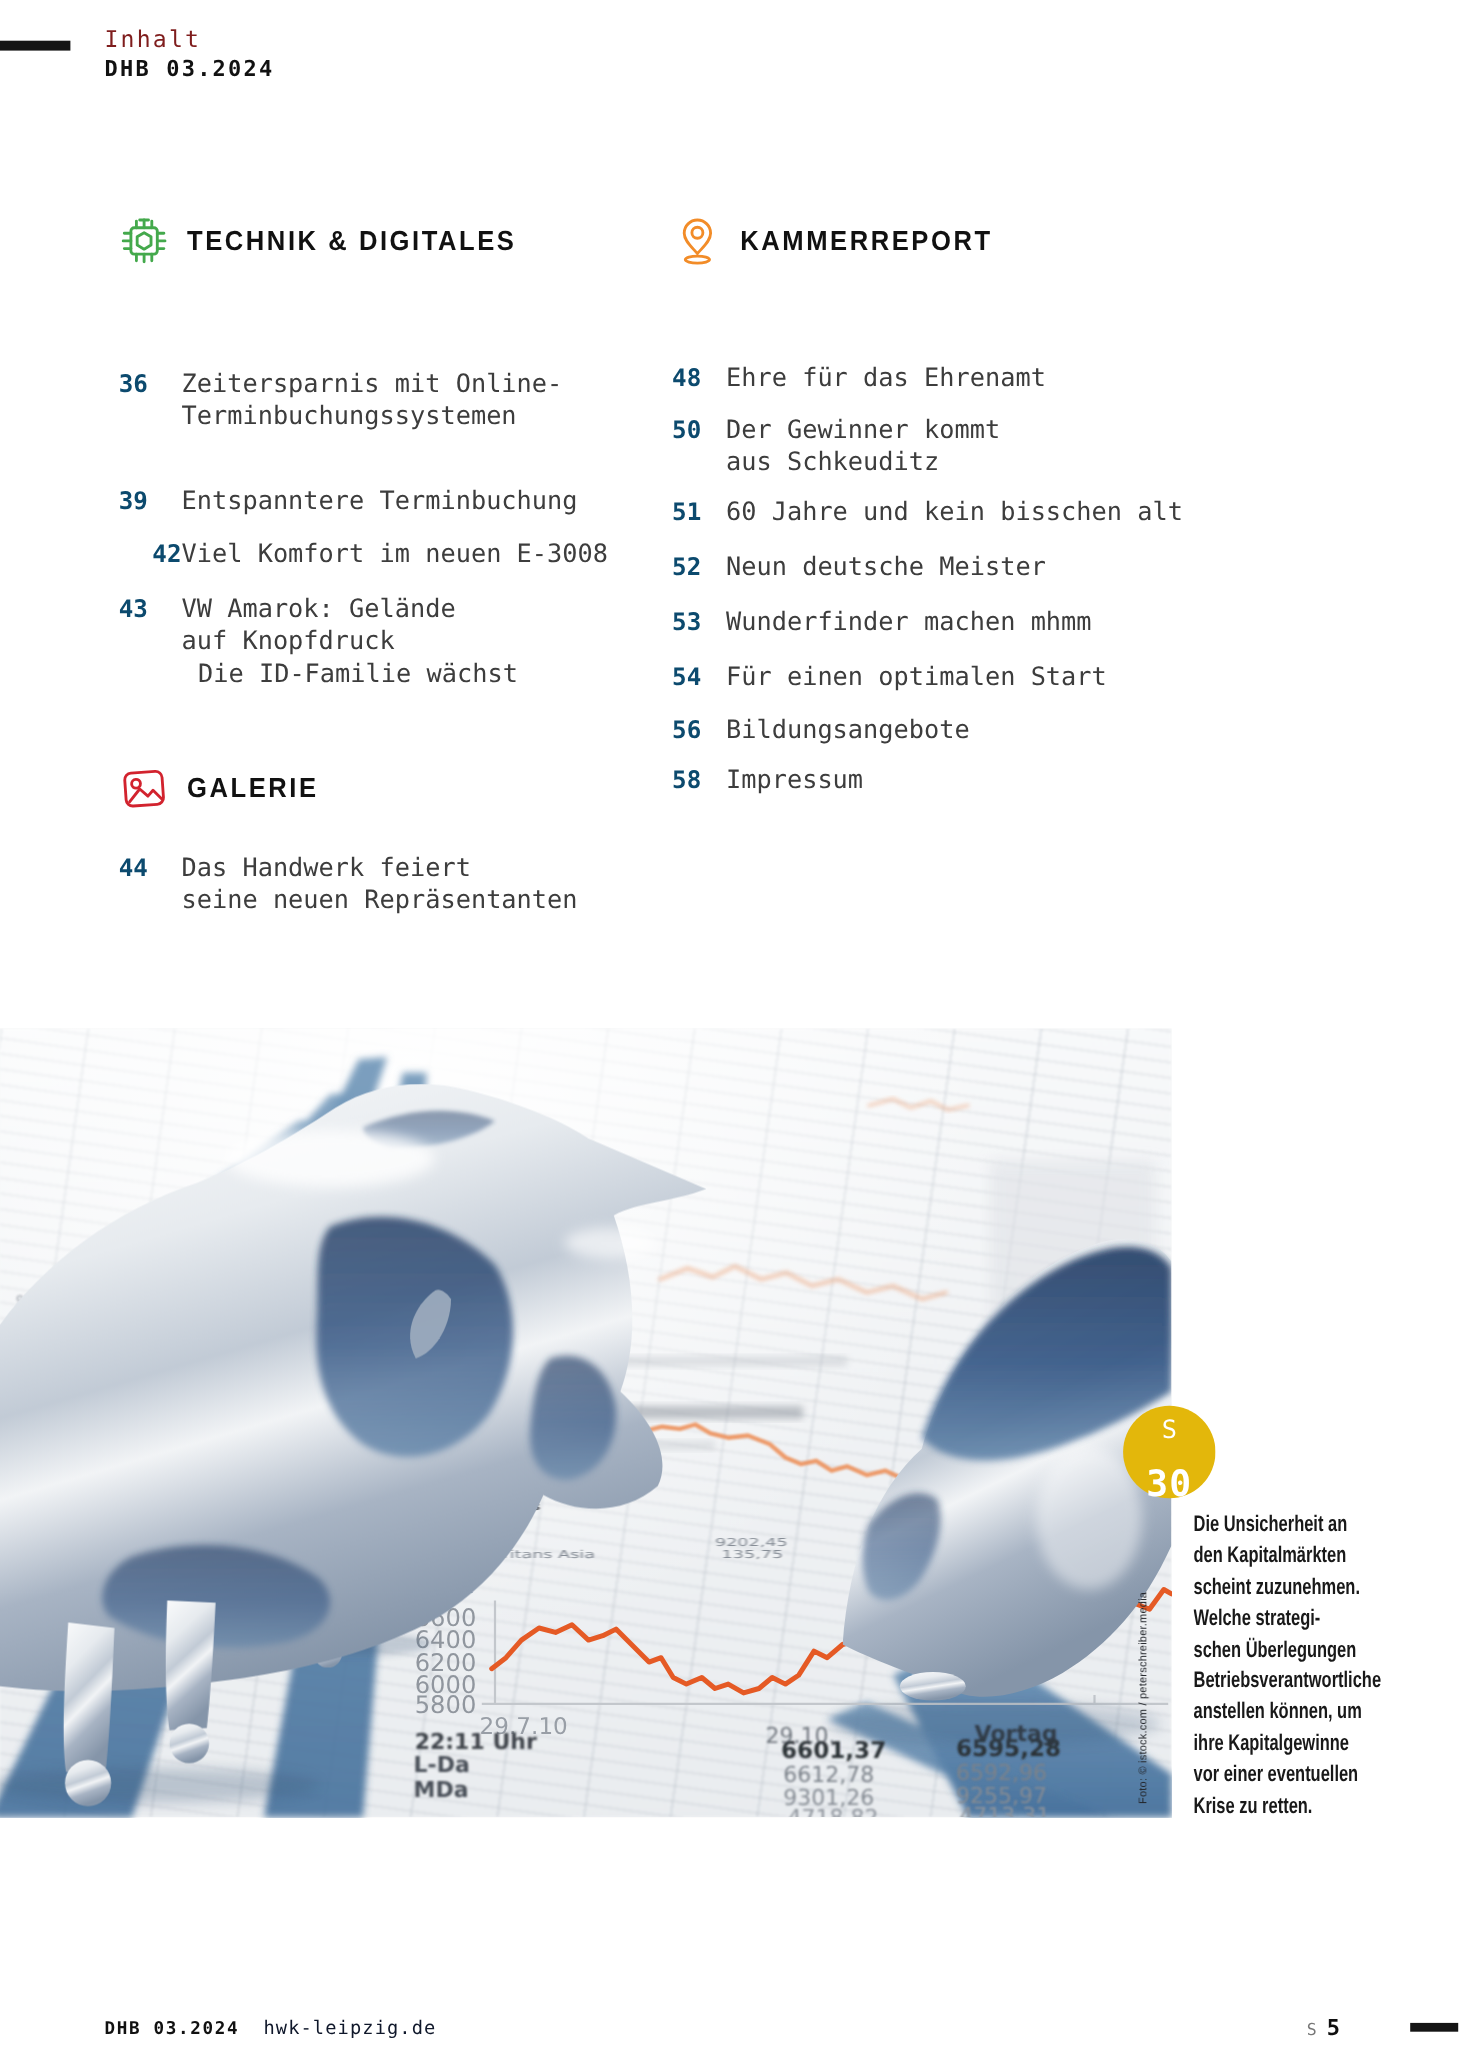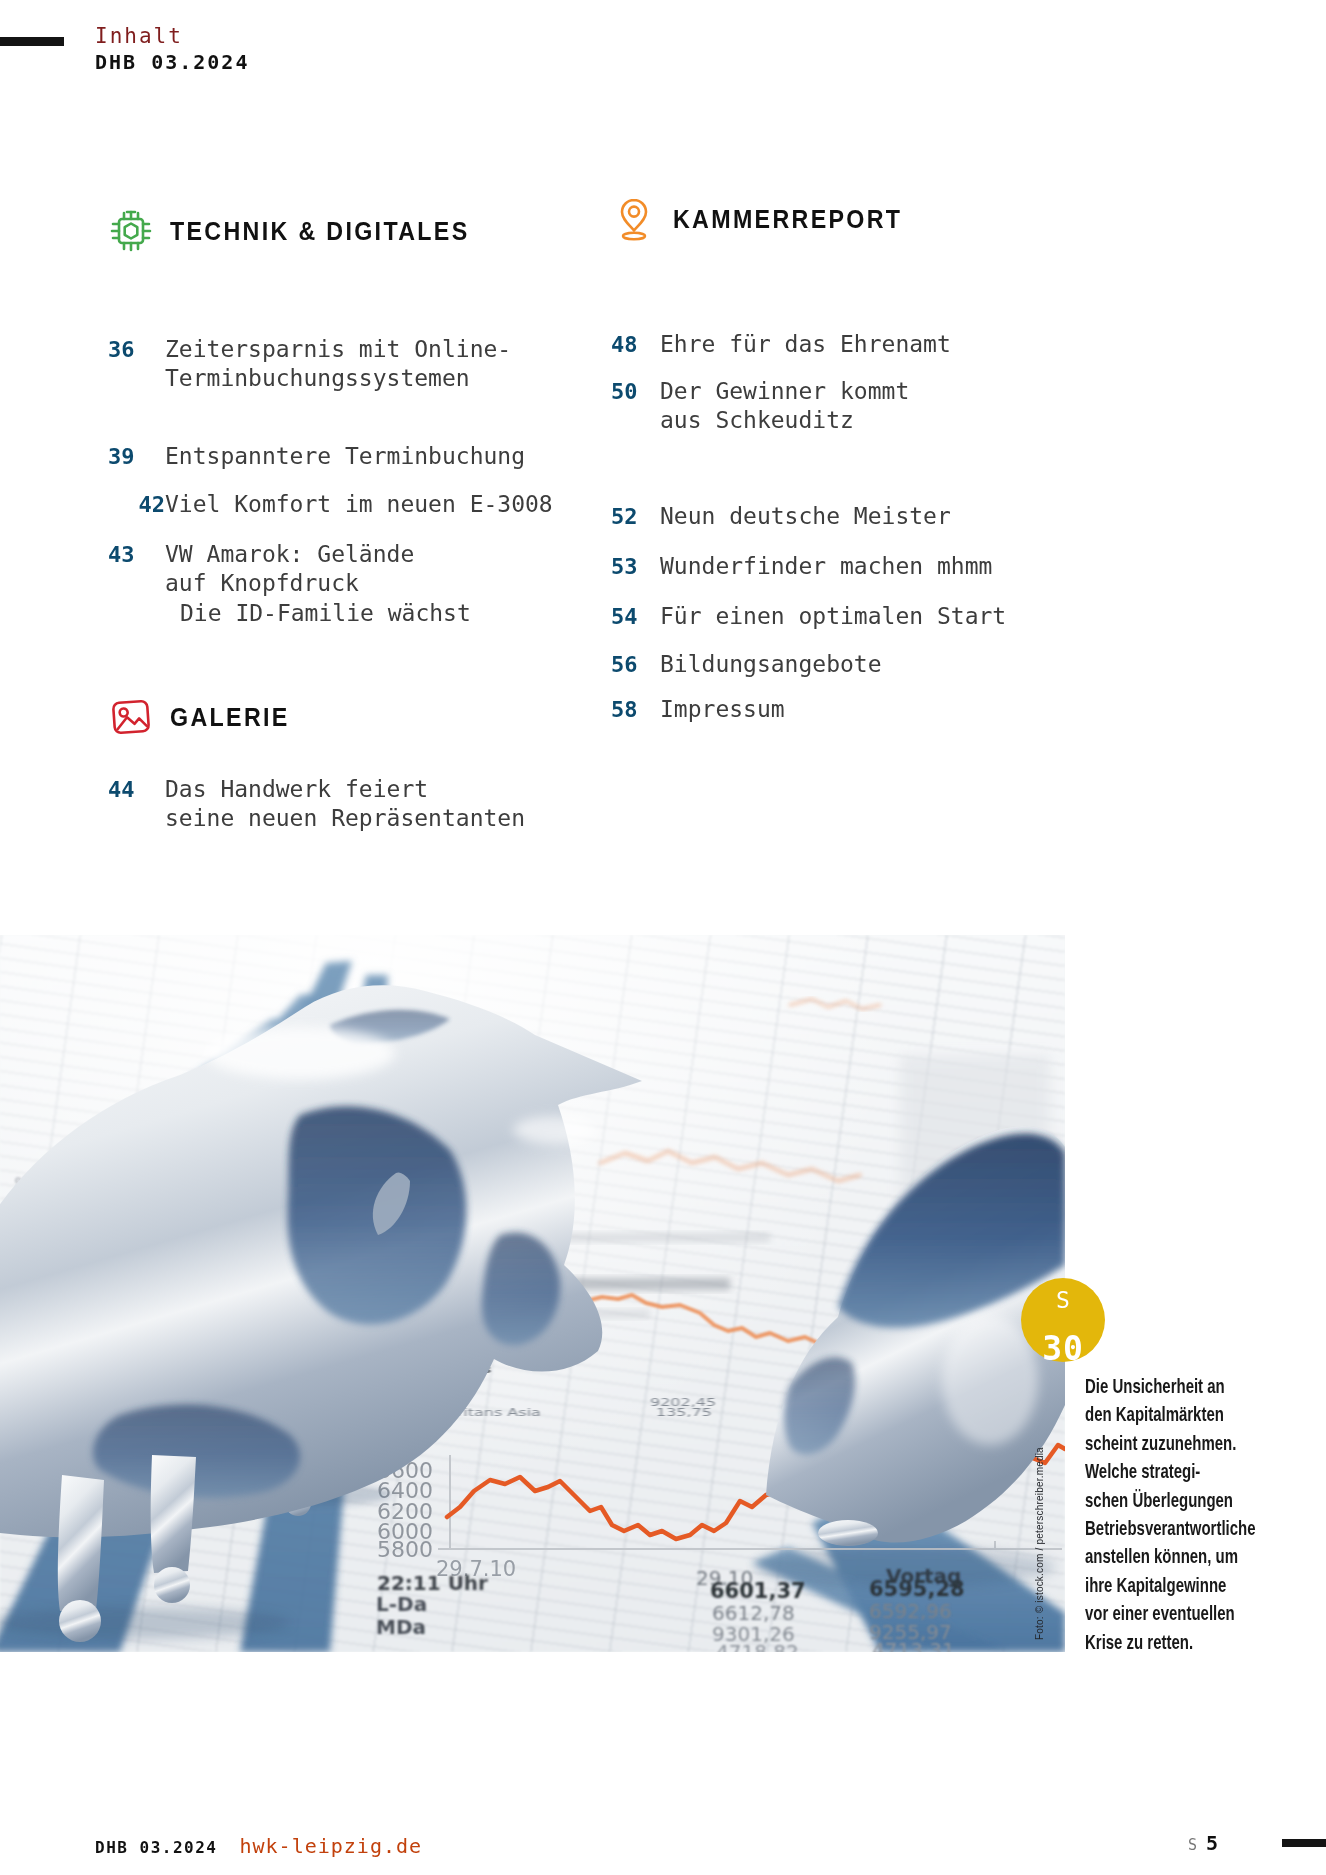--- a/index.html
+++ b/index.html
@@ -46,38 +46,38 @@
   .caption{position:absolute;left:1085px;top:1372px;width:245px;
            font-family:"Liberation Sans",sans-serif;font-weight:700;font-size:20.5px;
            line-height:28.4px;color:#191919;transform:scaleX(.73);transform-origin:0 0;}
   .caption span{display:block;white-space:nowrap;}
   .credit{position:absolute;left:1034px;top:1640px;transform:rotate(-90deg);transform-origin:0 0;
           font-family:"Liberation Sans",sans-serif;font-size:10px;letter-spacing:.2px;color:#22252a;white-space:nowrap;}
 
   
   .footer-left{position:absolute;left:95px;top:1834px;display:flex;align-items:baseline;gap:22px;}
   .footer-issue{font-size:16px;font-weight:bold;letter-spacing:1.5px;color:#111;}
-  .footer-site{font-size:20px;letter-spacing:1px;color:#c2410c;}
+  .footer-site{font-size:17px;letter-spacing:1px;color:#0f172a;}
   .footer-right{position:absolute;left:1188px;top:1831px;display:flex;align-items:baseline;gap:9px;}
   .footer-s{font-size:15px;color:#777;}
   .footer-num{font-size:20px;font-weight:bold;color:#0f0f0f;}
   .bar-bottom{position:absolute;left:1282px;top:1839px;width:44px;height:8px;background:#141414;}
 </style>
 </head>
 <body>
 
 <div class="page">
 
   <div class="bar-top"></div>
   <div class="eyebrow">Inhalt</div>
   <div class="issue-top">DHB 03.2024</div>
 
   <div class="col col-left">
 
-    <div class="sec-head" style="top:12px;">
+    <div class="sec-head" style="top:0;">
       <svg class="ic" viewBox="0 0 48 48">
         <g fill="none" stroke-width="2.6" stroke-linecap="round" stroke-linejoin="round" stroke="#44A94C">
           <rect x="12" y="12" width="24" height="24" rx="3"></rect>
           <polygon points="24,16.5 30.3,20.2 30.3,27.8 24,31.5 17.7,27.8 17.7,20.2"></polygon>
           <path d="M17,12 V6 M24,12 V5 M31,12 V6 M17,36 V42 M24,36 V43 M31,36 V42 M12,17 H6 M12,24 H5 M12,31 H6 M36,17 H42 M36,24 H43 M36,31 H42"></path>
           <path d="M20,5 H28"></path>
         </g>
       </svg>
       <span class="sec-title">TECHNIK &amp; DIGITALES</span>
     </div>
@@ -152,20 +152,26 @@
       <span class="num">48</span>
       <span class="txt">
         <span>Ehre für das Ehrenamt</span>
       </span>
     </div>
     <div class="entry" style="top:182px;">
       <span class="num">50</span>
       <span class="txt">
         <span>Der Gewinner kommt</span>
         <span>aus Schkeuditz</span>
+      </span>
+    </div>
+    <div class="entry" style="top:257px;">
+      <span class="num">51</span>
+      <span class="txt">
+        <span>60 Jahre und kein bisschen alt</span>
       </span>
     </div>
     <div class="entry" style="top:307px;">
       <span class="num">52</span>
       <span class="txt">
         <span>Neun deutsche Meister</span>
       </span>
     </div>
     <div class="entry" style="top:357px;">
       <span class="num">53</span>

